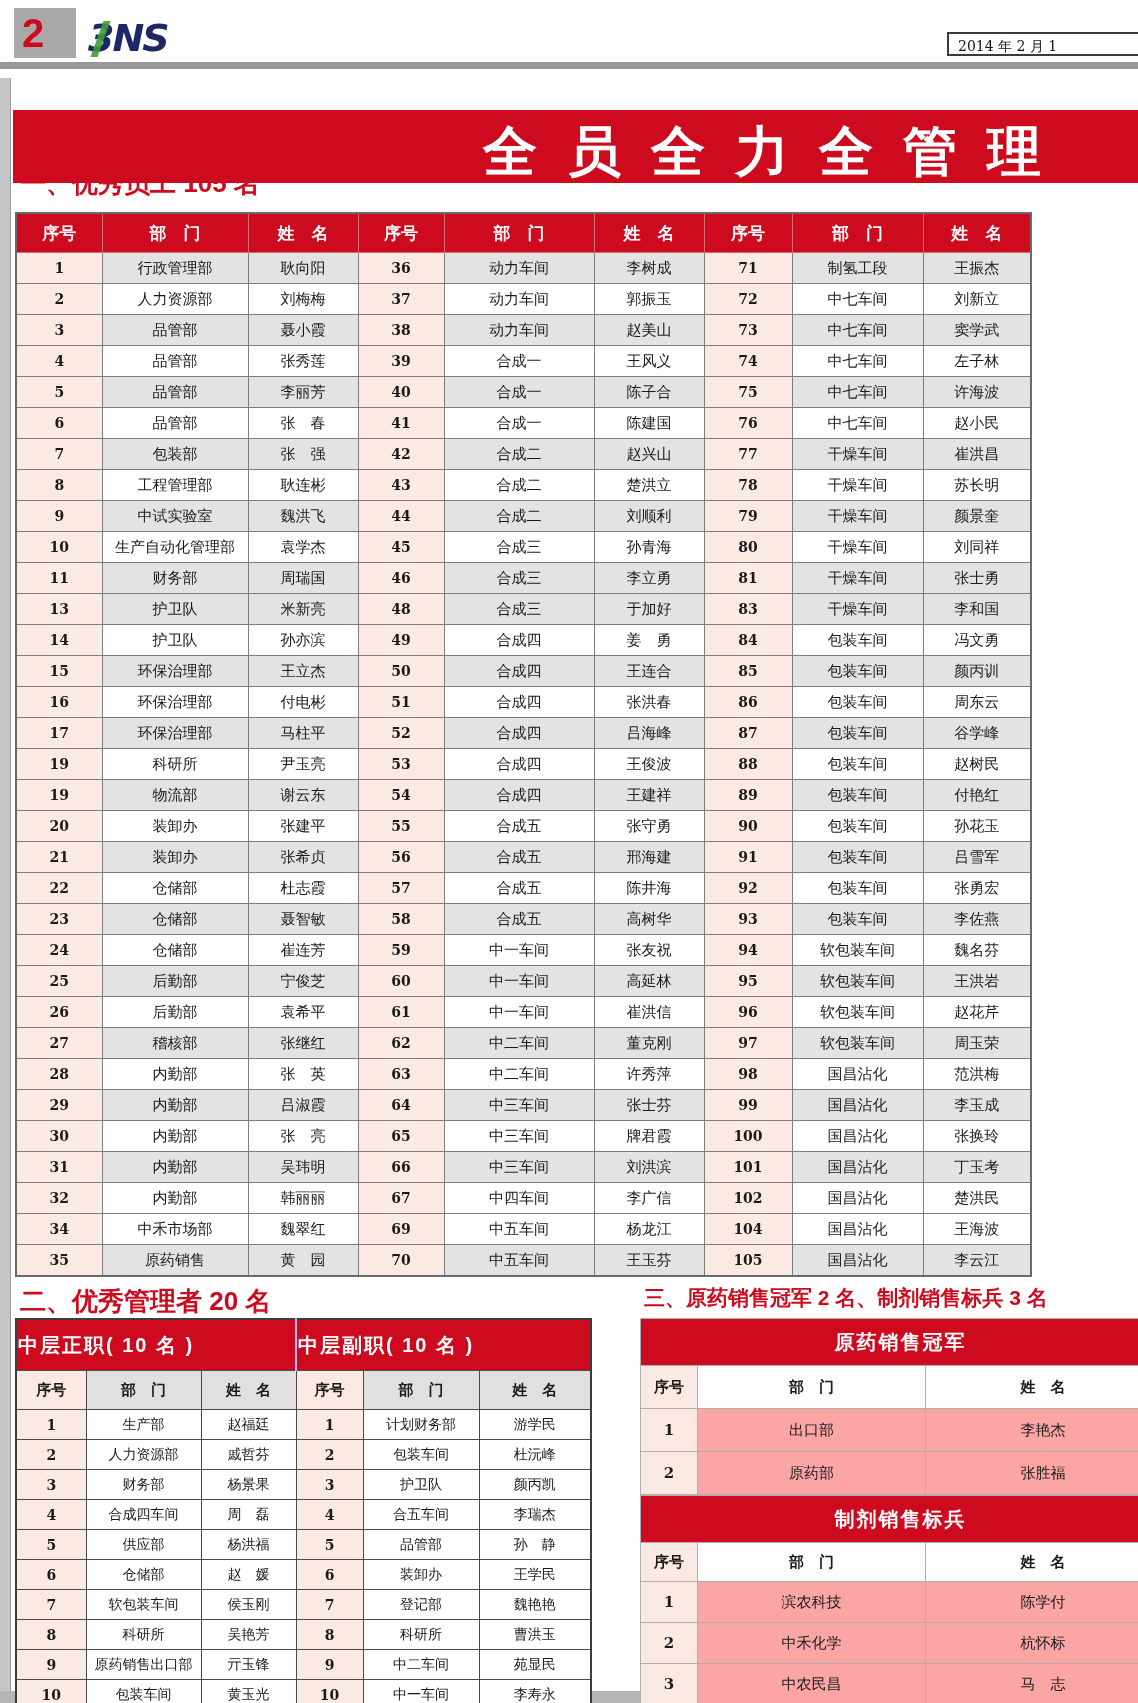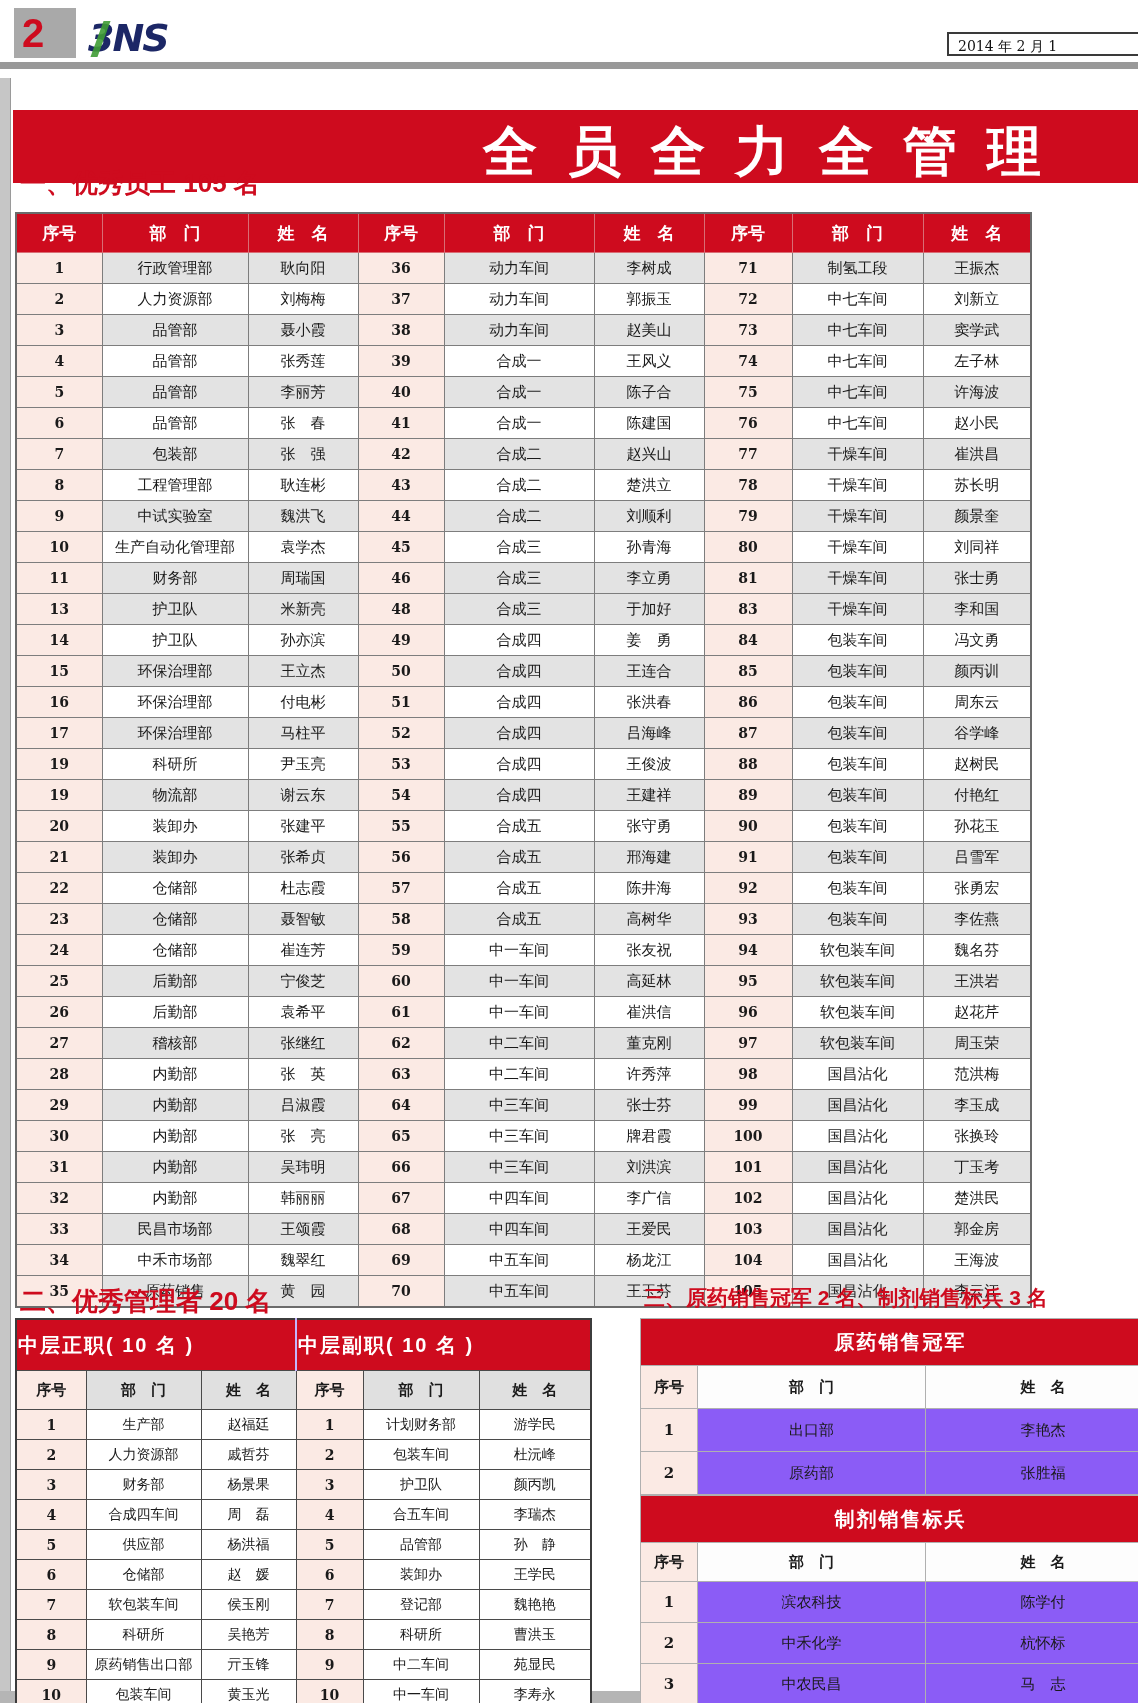--- a/index.html
+++ b/index.html
@@ -60,21 +60,21 @@
   #table2 td.data{height:27px;font-size:14px;background:#fff;text-align:center;}
   #table2 td.data.no{background:var(--pink);font-weight:bold;}
   
   #sec3{position:absolute;left:640px;top:1318px;width:520px;}
   .sales{width:520px;border:1px solid #b0b0b0;margin:0;}
   .sales td{border:1px solid #b0b0b0;}
   .sales td.title{background:var(--red);color:#fff;font-weight:bold;font-size:20px;height:44px;
     letter-spacing:2px;font-family:"Liberation Sans",sans-serif;text-align:center;}
   .sales td.colhead{height:40px;font-weight:bold;font-size:15px;background:#fdfdfd;text-align:center;}
   .sales td.colhead.no,.sales td.data.no{background:var(--pink);}
-  .sales td.data{height:40px;font-size:15px;background:#8b5cf6;text-align:center;}
+  .sales td.data{height:40px;font-size:15px;background:#fca5a5;text-align:center;}
   .sales td.data.no{font-weight:bold;}
   .sales.second td.colhead{height:36px;}
   .sales.second td.data{height:38px;}
 </style>
 </head>
 <body>
 
 <div class="page">
 
   <div class="page-number-box">
@@ -456,31 +456,20 @@
           <td class="no">32</td>
           <td class="val">内勤部</td>
           <td class="val">韩丽丽</td>
           <td class="no">67</td>
           <td class="val">中四车间</td>
           <td class="val">李广信</td>
           <td class="no">102</td>
           <td class="val">国昌沾化</td>
           <td class="val">楚洪民</td>
         </tr>
-        <tr class="odd">
-          <td class="no">33</td>
-          <td class="val">民昌市场部</td>
-          <td class="val">王颂霞</td>
-          <td class="no">68</td>
-          <td class="val">中四车间</td>
-          <td class="val">王爱民</td>
-          <td class="no">103</td>
-          <td class="val">国昌沾化</td>
-          <td class="val">郭金房</td>
-        </tr>
         <tr class="even">
           <td class="no">34</td>
           <td class="val">中禾市场部</td>
           <td class="val">魏翠红</td>
           <td class="no">69</td>
           <td class="val">中五车间</td>
           <td class="val">杨龙江</td>
           <td class="no">104</td>
           <td class="val">国昌沾化</td>
           <td class="val">王海波</td>

